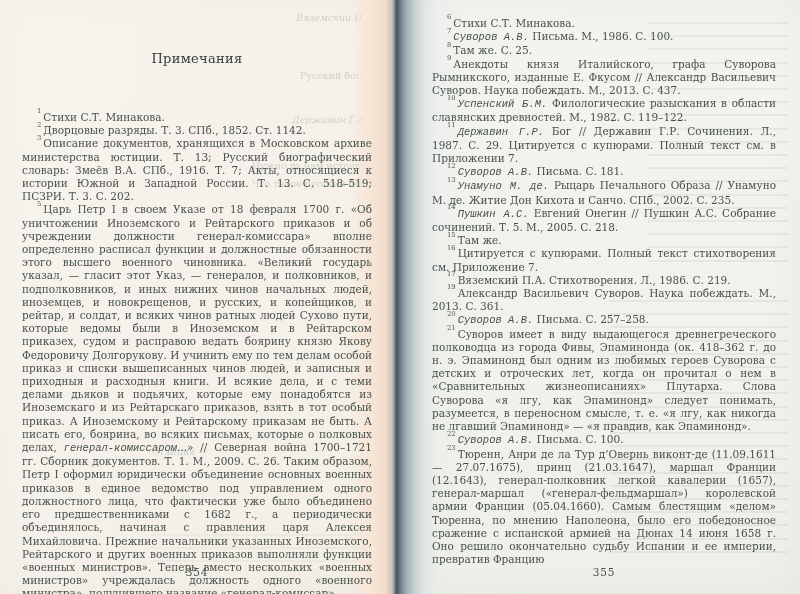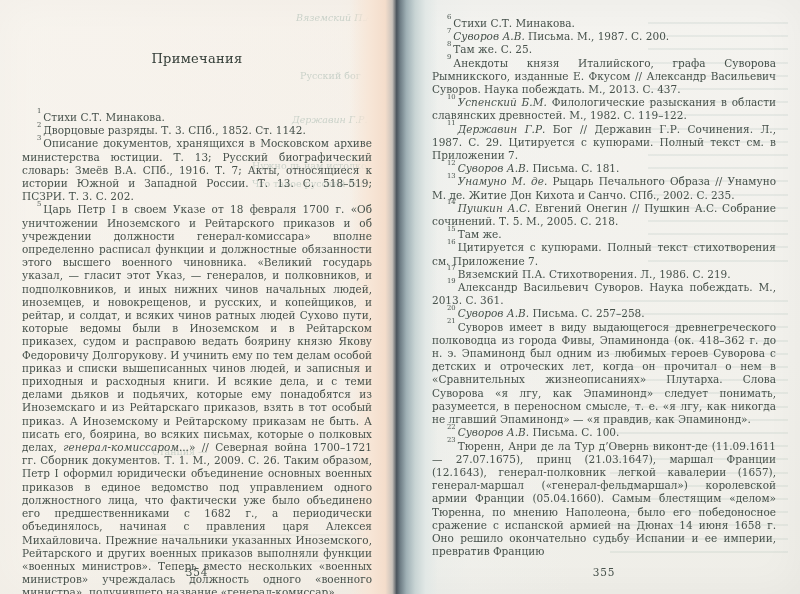--- a/index.html
+++ b/index.html
@@ -36,21 +36,21 @@
   .col-right{left:432px;width:344px;padding-top:7px;}
   .heading{
     margin:41px 0 45px 0;text-align:center;
     font-size:13px;font-weight:normal;letter-spacing:0.3px;
     color:var(--heading_ink,#333d37);
   }
   .note{
     margin:0;text-indent:15px;text-align:justify;
     font-size:10.5px;line-height:13.2px;
   }
-  .note .it{font-style:italic;}
+  .note .it{font-style:italic;font-family:Liberation Mono, monospace;}
   .note sup{
     font-size:6.8px;line-height:0;position:relative;top:-3.2px;
     letter-spacing:0;margin-right:2px;
   }
   .pagenum{
     position:absolute;top:566px;z-index:2;text-align:center;
     font-size:10.5px;letter-spacing:0.8px;color:var(--ink,#46514b);
   }
   .pn-left{left:22px;width:350px;}
   .pn-right{left:432px;width:344px;}
@@ -101,21 +101,21 @@
         <p class="note"><sup>1</sup><span>Стихи С.Т. Минакова.</span></p>
         <p class="note"><sup>2</sup><span>Дворцовые разряды. Т. 3. СПб., 1852. Ст. 1142.</span></p>
         <p class="note"><sup>3</sup><span>Описание документов, хранящихся в Московском архиве министерства юстиции. Т. 13; Русский биографический словарь: Змеёв В.А. СПб., 1916. Т. 7; Акты, относящиеся к истории Южной и Западной России. Т. 13. С. 518–519; ПСЗРИ. Т. 3. С. 202.</span></p>
         <p class="note"><sup>5</sup><span>Царь Петр I в своем Указе от 18 февраля 1700 г. «Об уничтожении Иноземского и Рейтарского приказов и об учреждении должности генерал-комиссара» вполне определенно расписал функции и должностные обязанности этого высшего военного чиновника. «Великий государь указал, — гласит этот Указ, — генералов, и полковников, и подполковников, и иных нижних чинов начальных людей, иноземцев, и новокрещенов, и русских, и копейщиков, и рейтар, и солдат, и всяких чинов ратных людей Сухово пути, которые ведомы были в Иноземском и в Рейтарском приказех, судом и расправою ведать боярину князю Якову Федоровичу Долгорукову. И учинить ему по тем делам особой приказ и списки вышеписанных чинов людей, и записныя и приходныя и расходныя книги. И всякие дела, и с теми делами дьяков и подьячих, которые ему понадобятся из Иноземскаго и из Рейтарскаго приказов, взять в тот особый приказ. А Иноземскому и Рейтарскому приказам не быть. А писать его, боярина, во всяких письмах, которые о полковых делах, </span><span class="it">генерал-комиссаром</span><span>...» // Северная война 1700–1721 гг. Сборник документов. Т. 1. М., 2009. С. 26. Таким образом, Петр I оформил юридически объединение основных военных приказов в единое ведомство под управлением одного должностного лица, что фактически уже было объединено его предшественниками с 1682 г., а периодически объединялось, начиная с правления царя Алексея Михайловича. Прежние начальники указанных Иноземского, Рейтарского и других военных приказов выполняли функции «военных министров». Теперь вместо нескольких «военных министров» учреждалась должность одного «военного министра», получившего название «генерал-комиссар».</span></p>
       </div>
   </div>
 
   <div class="col col-right">
     <div id="notes-right">
         <p class="note"><sup>6</sup><span>Стихи С.Т. Минакова.</span></p>
-        <p class="note"><sup>7</sup><span class="it">Суворов А.В.</span><span> Письма. М., 1987. С. 200.</span></p>
+        <p class="note"><sup>7</sup><span class="it">Суворов А.В.</span><span> Письма. М., 1986. С. 100.</span></p>
         <p class="note"><sup>8</sup><span>Там же. С. 25.</span></p>
         <p class="note"><sup>9</sup><span>Анекдоты князя Италийского, графа Суворова Рымникского, изданные Е. Фкусом // Александр Васильевич Суворов. Наука побеждать. М., 2013. С. 437.</span></p>
         <p class="note"><sup>10</sup><span class="it">Успенский Б.М.</span><span> Филологические разыскания в области славянских древностей. М., 1982. С. 119–122.</span></p>
         <p class="note"><sup>11</sup><span class="it">Державин Г.Р.</span><span> Бог // Державин Г.Р. Сочинения. Л., 1987. С. 29. Цитируется с купюрами. Полный текст см. в Приложении 7.</span></p>
         <p class="note"><sup>12</sup><span class="it">Суворов А.В.</span><span> Письма. С. 181.</span></p>
         <p class="note"><sup>13</sup><span class="it">Унамуно М. де.</span><span> Рыцарь Печального Образа // Унамуно М. де. Житие Дон Кихота и Санчо. СПб., 2002. С. 235.</span></p>
         <p class="note"><sup>14</sup><span class="it">Пушкин А.С.</span><span> Евгений Онегин // Пушкин А.С. Собрание сочинений. Т. 5. М., 2005. С. 218.</span></p>
         <p class="note"><sup>15</sup><span>Там же.</span></p>
         <p class="note"><sup>16</sup><span>Цитируется с купюрами. Полный текст стихотворения см. Приложение 7.</span></p>
         <p class="note"><sup>17</sup><span>Вяземский П.А. Стихотворения. Л., 1986. С. 219.</span></p>

